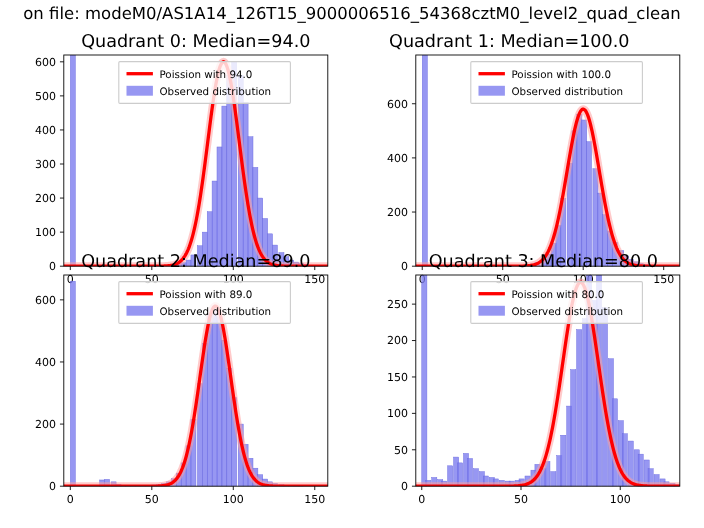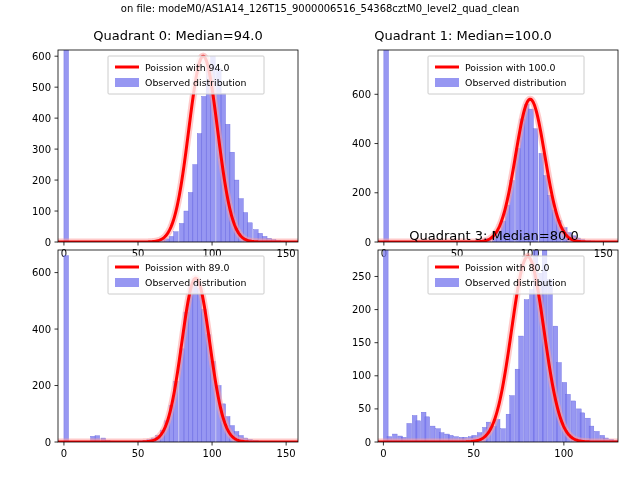--- a/index.html
+++ b/index.html
@@ -10,31 +10,31 @@
     overflow:hidden;
     position:relative;
   }
   #figure{position:absolute;left:0;top:0;width:640px;height:480px;}
   .suptitle{
     position:absolute;
     top:3px;
     left:50%;
     transform:translateX(-50%);
     white-space:nowrap;
-    font-size:10px;
+    font-size:15px;
     color:#000;
     letter-spacing:0px;
   }
   .axes{position:absolute;}
   .ax-title{
     position:absolute;
     left:50%;
     transform:translateX(-50%);
     white-space:nowrap;
-    font-size:13px;
+    font-size:16px;
     color:#000;
   }
   svg{display:block;overflow:visible;}
   text{font-family:"DejaVu Sans", sans-serif;fill:#000;}
   .tick{font-size:10px;}
   .legend-box{fill:#ffffff;fill-opacity:0.8;stroke:#cccccc;stroke-width:1;}
   .legend-text{font-size:9.4px;}
   .spine{fill:none;stroke:#000000;stroke-width:0.8;}
 </style>
 </head>
@@ -188,20 +188,21 @@
             <text x="145" y="41" class="legend-text">Observed distribution</text>
           </g>
         </g>
         <clipPath id="clip1">
           <rect x="58" y="5" width="240" height="192"></rect>
         </clipPath>
       </svg>
   </div>
 
   <div class="axes" id="ax2" style="left:0px;top:228px;">
+    <div class="ax-title" style="top:0px;left:178px;">Quadrant 2: Median=89.0</div>
     <svg id="svg2" width="320" height="235" style="margin-top:17px;">
         <g>
           <g clip-path="url(#clip2)">
             <rect x="63.93" y="10.65" width="4.59" height="186.35" fill="#7a7aee" fill-opacity="0.78" stroke="#6a6ae0" stroke-width="0.4"></rect>
             <rect x="90.59" y="191.35" width="4.59" height="5.65" fill="#7a7aee" fill-opacity="0.78" stroke="#6a6ae0" stroke-width="0.4"></rect>
             <rect x="95.04" y="190.79" width="4.59" height="6.21" fill="#7a7aee" fill-opacity="0.78" stroke="#6a6ae0" stroke-width="0.4"></rect>
             <rect x="100.96" y="193.05" width="4.59" height="3.95" fill="#7a7aee" fill-opacity="0.78" stroke="#6a6ae0" stroke-width="0.4"></rect>
             <rect x="105.41" y="195.31" width="4.59" height="1.69" fill="#7a7aee" fill-opacity="0.78" stroke="#6a6ae0" stroke-width="0.4"></rect>
             <rect x="109.85" y="196.15" width="4.59" height="0.85" fill="#7a7aee" fill-opacity="0.78" stroke="#6a6ae0" stroke-width="0.4"></rect>
             <rect x="114.30" y="196.44" width="4.59" height="0.56" fill="#7a7aee" fill-opacity="0.78" stroke="#6a6ae0" stroke-width="0.4"></rect>

